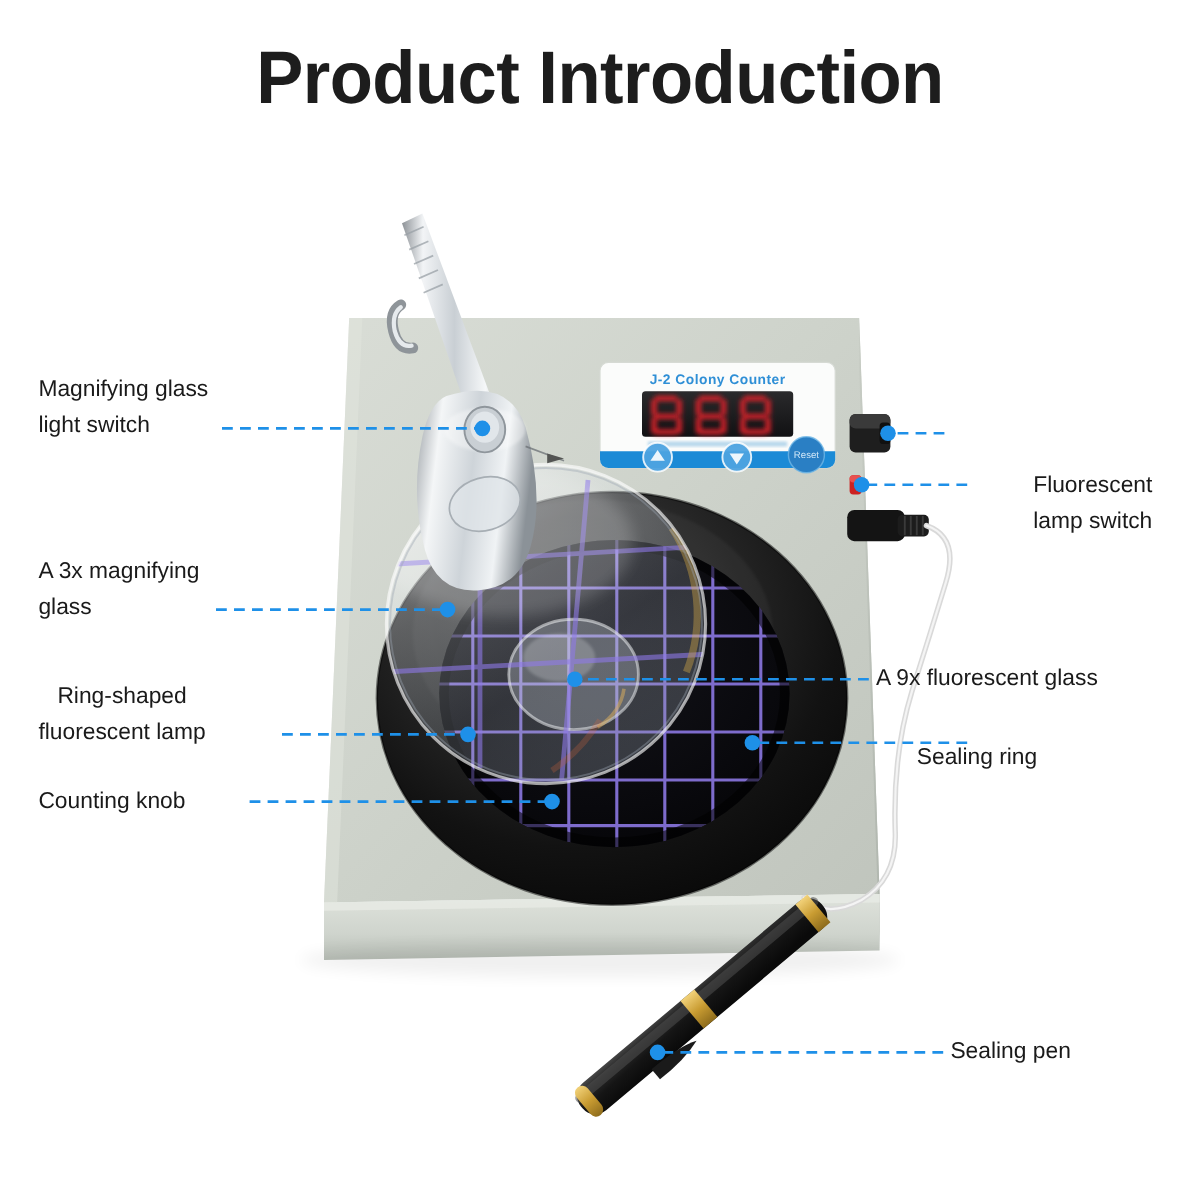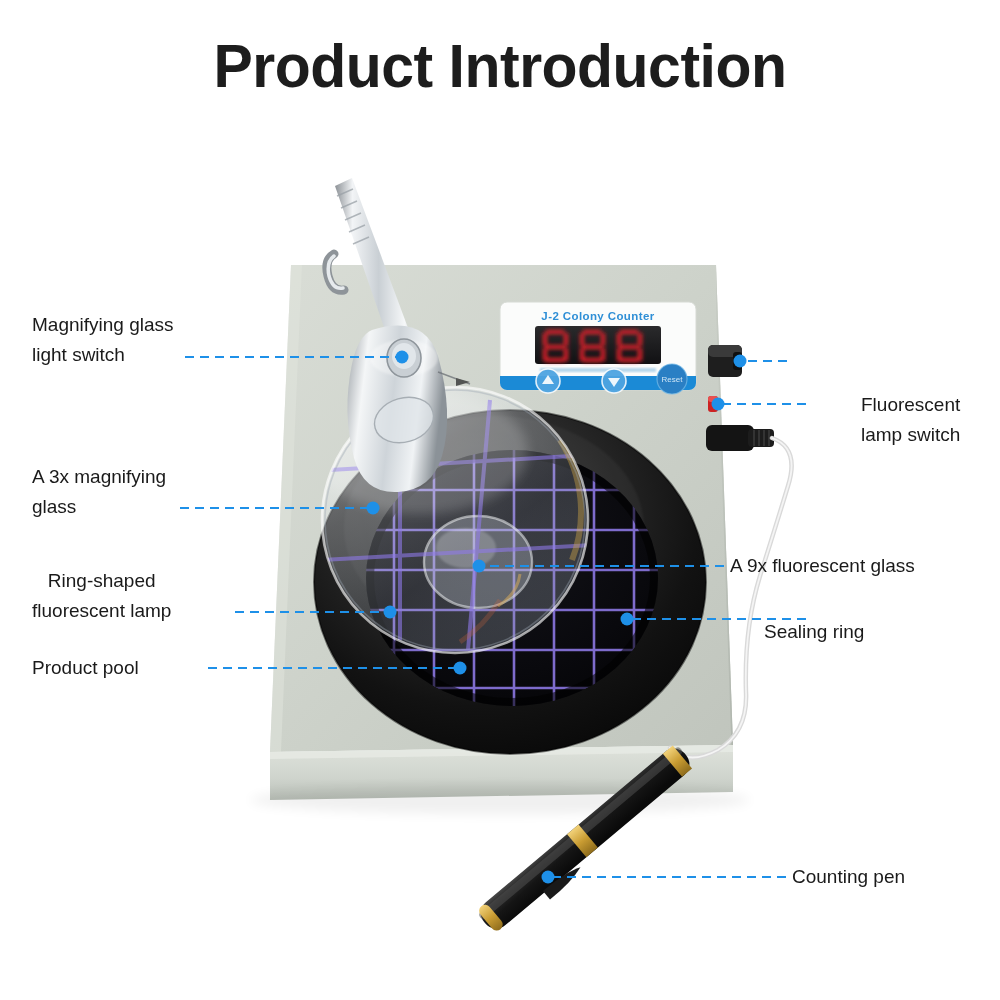--- a/index.html
+++ b/index.html
@@ -374,25 +374,25 @@
 
   <div class="callout" style="left:32px; top:310px;">Magnifying glass
 light switch</div>
 
   <div class="callout" style="left:32px; top:462px;">A 3x magnifying
 glass</div>
 
   <div class="callout" style="left:32px; top:566px;text-align:center;">Ring-shaped
 fluorescent lamp</div>
 
-  <div class="callout" style="left:32px; top:653px;">Product pool</div>
+  <div class="callout" style="left:32px; top:653px;">Counting knob</div>
 
 
   <div class="callout right-side" style="left:816px; top:390px;margin-left:45px;">Fluorescent
 lamp switch</div>
 
   <div class="callout right-side" style="left:730px; top:551px;">A 9x fluorescent glass</div>
 
   <div class="callout right-side" style="left:764px; top:604px;margin-top:13px;">Sealing ring</div>
 
-  <div class="callout right-side" style="left:792px; top:862px;">Counting pen</div>
+  <div class="callout right-side" style="left:792px; top:862px;">Sealing pen</div>
 
 </div>
 
 </body></html>

